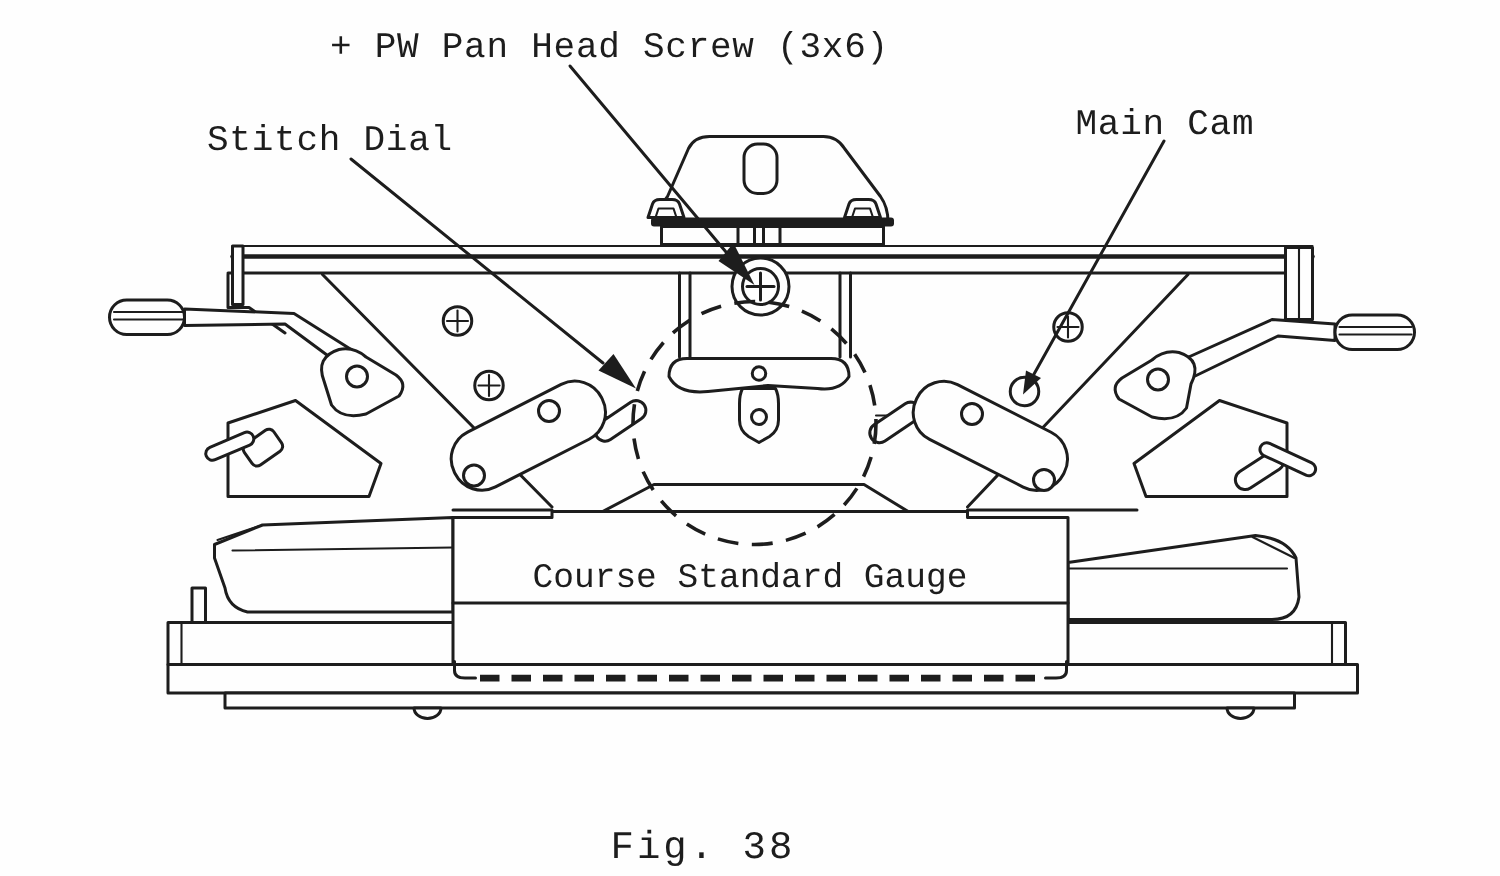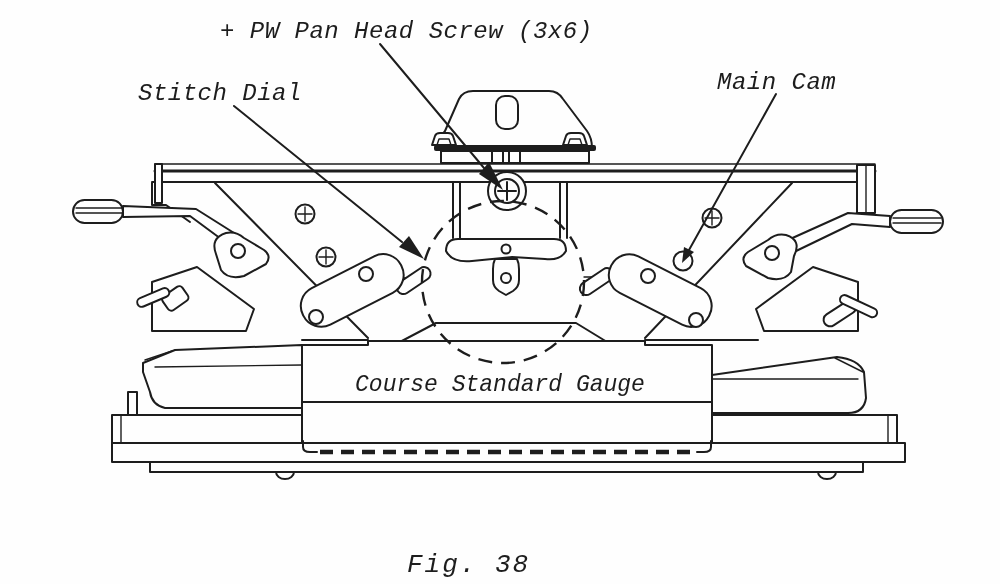--- a/index.html
+++ b/index.html
@@ -1,18 +1,18 @@
 <!DOCTYPE html>
 <html><head>
 <meta charset="utf-8">
 <style>
   html,body{margin:0;padding:0;background:#e8e8e8;}
   .stage{
     position:relative;width:1000px;height:584px;background:#fefefe;
-    overflow:hidden;font-family:"Liberation Mono","DejaVu Sans Mono",monospace;font-style:italic;
+    overflow:hidden;font-family:"Liberation Mono","DejaVu Sans Mono",monospace;
   }
   svg{position:absolute;left:0;top:0;}
   svg *{vector-effect:none;}
   .ln{fill:none;stroke:#1d1d1d;stroke-width:2;stroke-linecap:round;stroke-linejoin:round;}
   .fw{fill:#fefefe;stroke:#1d1d1d;stroke-width:2;stroke-linejoin:round;}
   .fk{fill:#1d1d1d;stroke:none;}
   .thin{stroke-width:1.4;}
   .thick{stroke-width:3;}
   text{fill:#1d1d1d;}
   .lbl{font-size:24px;letter-spacing:0.5px;}

